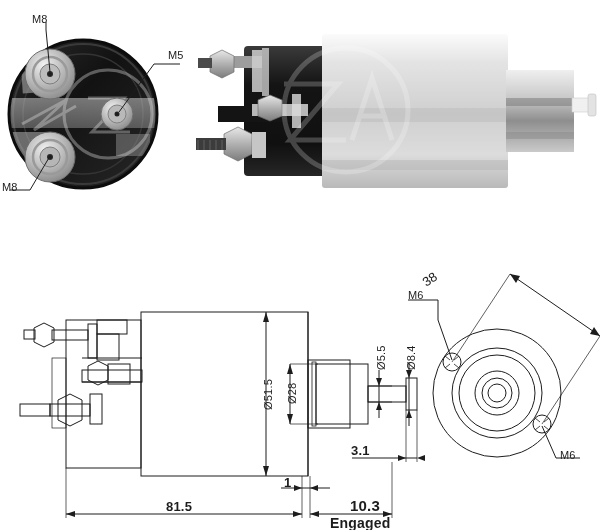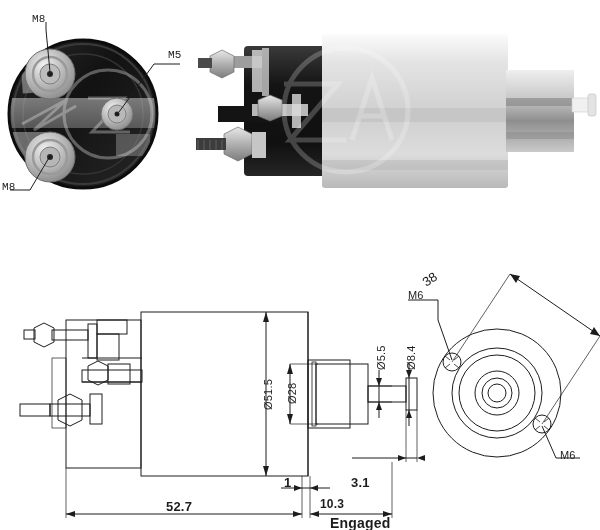--- a/index.html
+++ b/index.html
@@ -6,21 +6,21 @@
   body{width:600px;height:530px;position:relative;overflow:hidden;
        font-family:"Liberation Sans",sans-serif;color:#1a1a1a;}
   .stage{position:absolute;inset:0;width:600px;height:530px;}
   .lbl{position:absolute;font-size:11px;letter-spacing:.2px;color:#1d1d1d;
        white-space:nowrap;line-height:1;}
   .lbl.b{font-weight:bold;}
   .vert{transform-origin:0 0;}
   svg{display:block;overflow:visible;}
 
   
-  .photo-front{position:absolute;left:4px;top:14px;width:176px;height:186px;font-family:Liberation Mono, monospace;}
+  .photo-front{position:absolute;left:4px;top:14px;width:176px;height:186px;}
   .photo-side{position:absolute;left:196px;top:12px;width:400px;height:196px;}
 
   
   .drawing{position:absolute;left:0;top:262px;width:600px;height:268px;}
 </style>
 </head>
 <body>
 
 <div class="stage">
 
@@ -274,24 +274,24 @@
         <path d="M408 38 L438 38 L438 58 L452 98" stroke-width="1"></path>
         <path d="M542 164 L556 196 L580 196" stroke-width="1"></path>
       </g>
     </svg>
 
     <div class="lbl vert" style="left:263px;top:148px;transform:rotate(-90deg);">Ø51.5</div>
     <div class="lbl vert" style="left:287px;top:142px;transform:rotate(-90deg);">Ø28</div>
     <div class="lbl vert" style="left:376px;top:108px;transform:rotate(-90deg);">Ø5.5</div>
     <div class="lbl vert" style="left:406px;top:108px;transform:rotate(-90deg);">Ø8.4</div>
 
-    <div class="lbl b" style="left:166px;top:238px;font-size:13px;">52.7</div>
+    <div class="lbl b" style="left:166px;top:238px;font-size:13px;">81.5</div>
     <div class="lbl b" style="left:284px;top:214px;font-size:13px;">1</div>
-    <div class="lbl b" style="left:351px;top:182px;font-size:13px;margin-top:32px;">3.1</div>
-    <div class="lbl b" style="left:320px;top:236px;font-size:12px;">10.3</div>
+    <div class="lbl b" style="left:351px;top:182px;font-size:13px;">3.1</div>
+    <div class="lbl b" style="left:350px;top:236px;font-size:15px;">10.3</div>
     <div class="lbl b" style="left:330px;top:254px;font-size:14px;">Engaged</div>
 
     <div class="lbl" style="left:420px;top:16px;transform:rotate(-34deg);transform-origin:0 0;font-size:13px;">38</div>
     <div class="lbl" style="left:408px;top:28px;">M6</div>
     <div class="lbl" style="left:560px;top:188px;">M6</div>
   </div>
 
 </div>
 
 </body></html>

